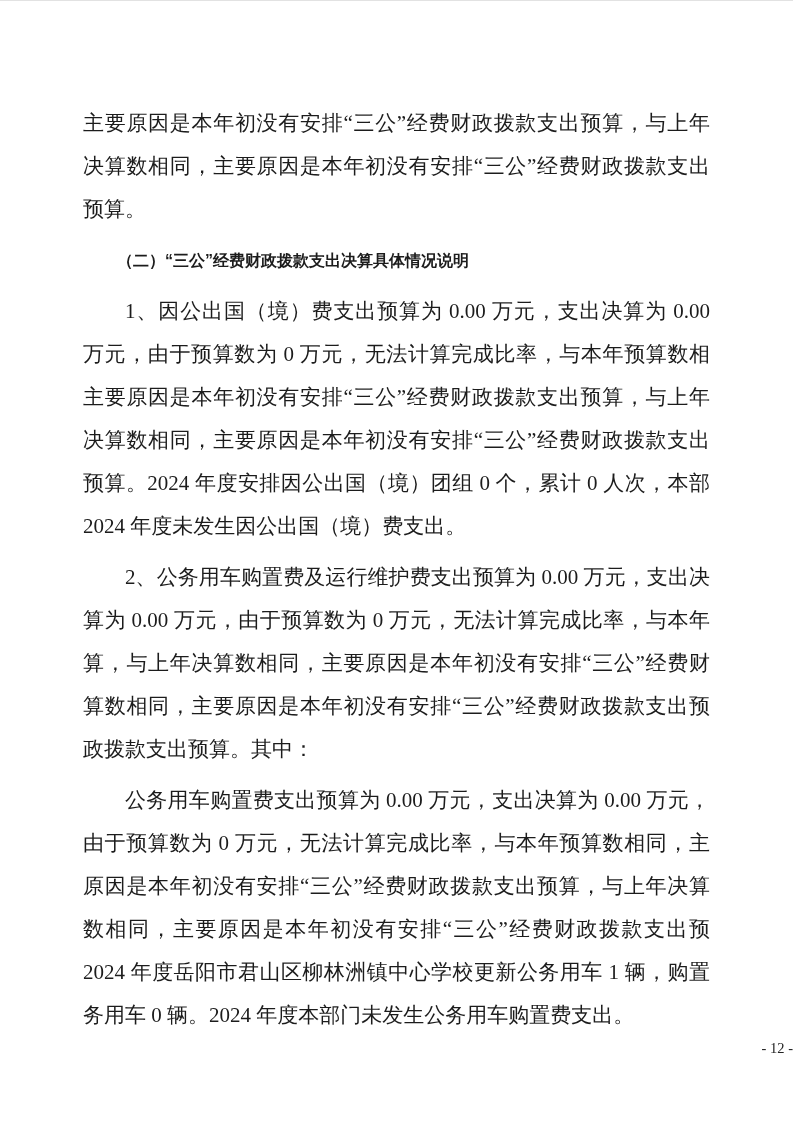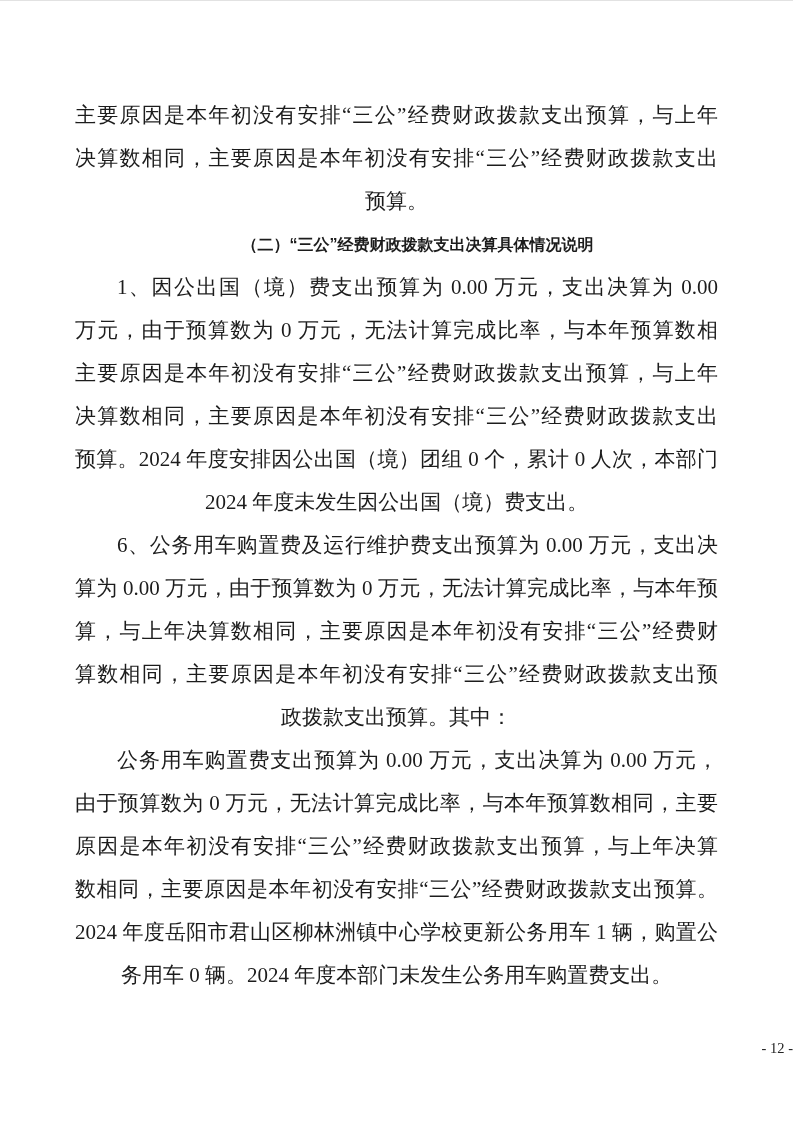--- a/index.html
+++ b/index.html
@@ -23,25 +23,25 @@
     background: #e2e2e2;
   }
   .doc {
     position: absolute;
     left: 75px;
     top: 94px;
     width: 643px;
     font-size: 21px;
     line-height: 43px;
   }
-  .para { margin: 0; padding: 0; }
+  .para { margin: 8px; padding: 0; }
   .line {
     height: 43px;
     overflow: hidden;
-    text-align: center;
+    text-align: left;
     white-space: normal;
   }
   .line.fill {
     text-align: justify;
     text-align-last: justify;
   }
   .line.indent {
     padding-left: 42px;
   }
   .line.heading {
@@ -78,21 +78,21 @@
   <div class="para">
     <div class="line fill indent">1、因公出国（境）费支出预算为 0.00 万元，支出决算为 0.00</div>
     <div class="line fill">万元，由于预算数为 0 万元，无法计算完成比率，与本年预算数相同，</div>
     <div class="line fill">主要原因是本年初没有安排“三公”经费财政拨款支出预算，与上年</div>
     <div class="line fill">决算数相同，主要原因是本年初没有安排“三公”经费财政拨款支出</div>
     <div class="line fill">预算。2024 年度安排因公出国（境）团组 0 个，累计 0 人次，本部门</div>
     <div class="line">2024 年度未发生因公出国（境）费支出。</div>
   </div>
 
   <div class="para">
-    <div class="line fill indent">6、公务用车购置费及运行维护费支出预算为 0.00 万元，支出决</div>
+    <div class="line fill indent">2、公务用车购置费及运行维护费支出预算为 0.00 万元，支出决</div>
     <div class="line fill">算为 0.00 万元，由于预算数为 0 万元，无法计算完成比率，与本年预</div>
     <div class="line fill">算，与上年决算数相同，主要原因是本年初没有安排“三公”经费财</div>
     <div class="line fill">算数相同，主要原因是本年初没有安排“三公”经费财政拨款支出预</div>
     <div class="line">政拨款支出预算。其中：</div>
   </div>
 
   <div class="para">
     <div class="line fill indent">公务用车购置费支出预算为 0.00 万元，支出决算为 0.00 万元，</div>
     <div class="line fill">由于预算数为 0 万元，无法计算完成比率，与本年预算数相同，主要</div>
     <div class="line fill">原因是本年初没有安排“三公”经费财政拨款支出预算，与上年决算</div>

